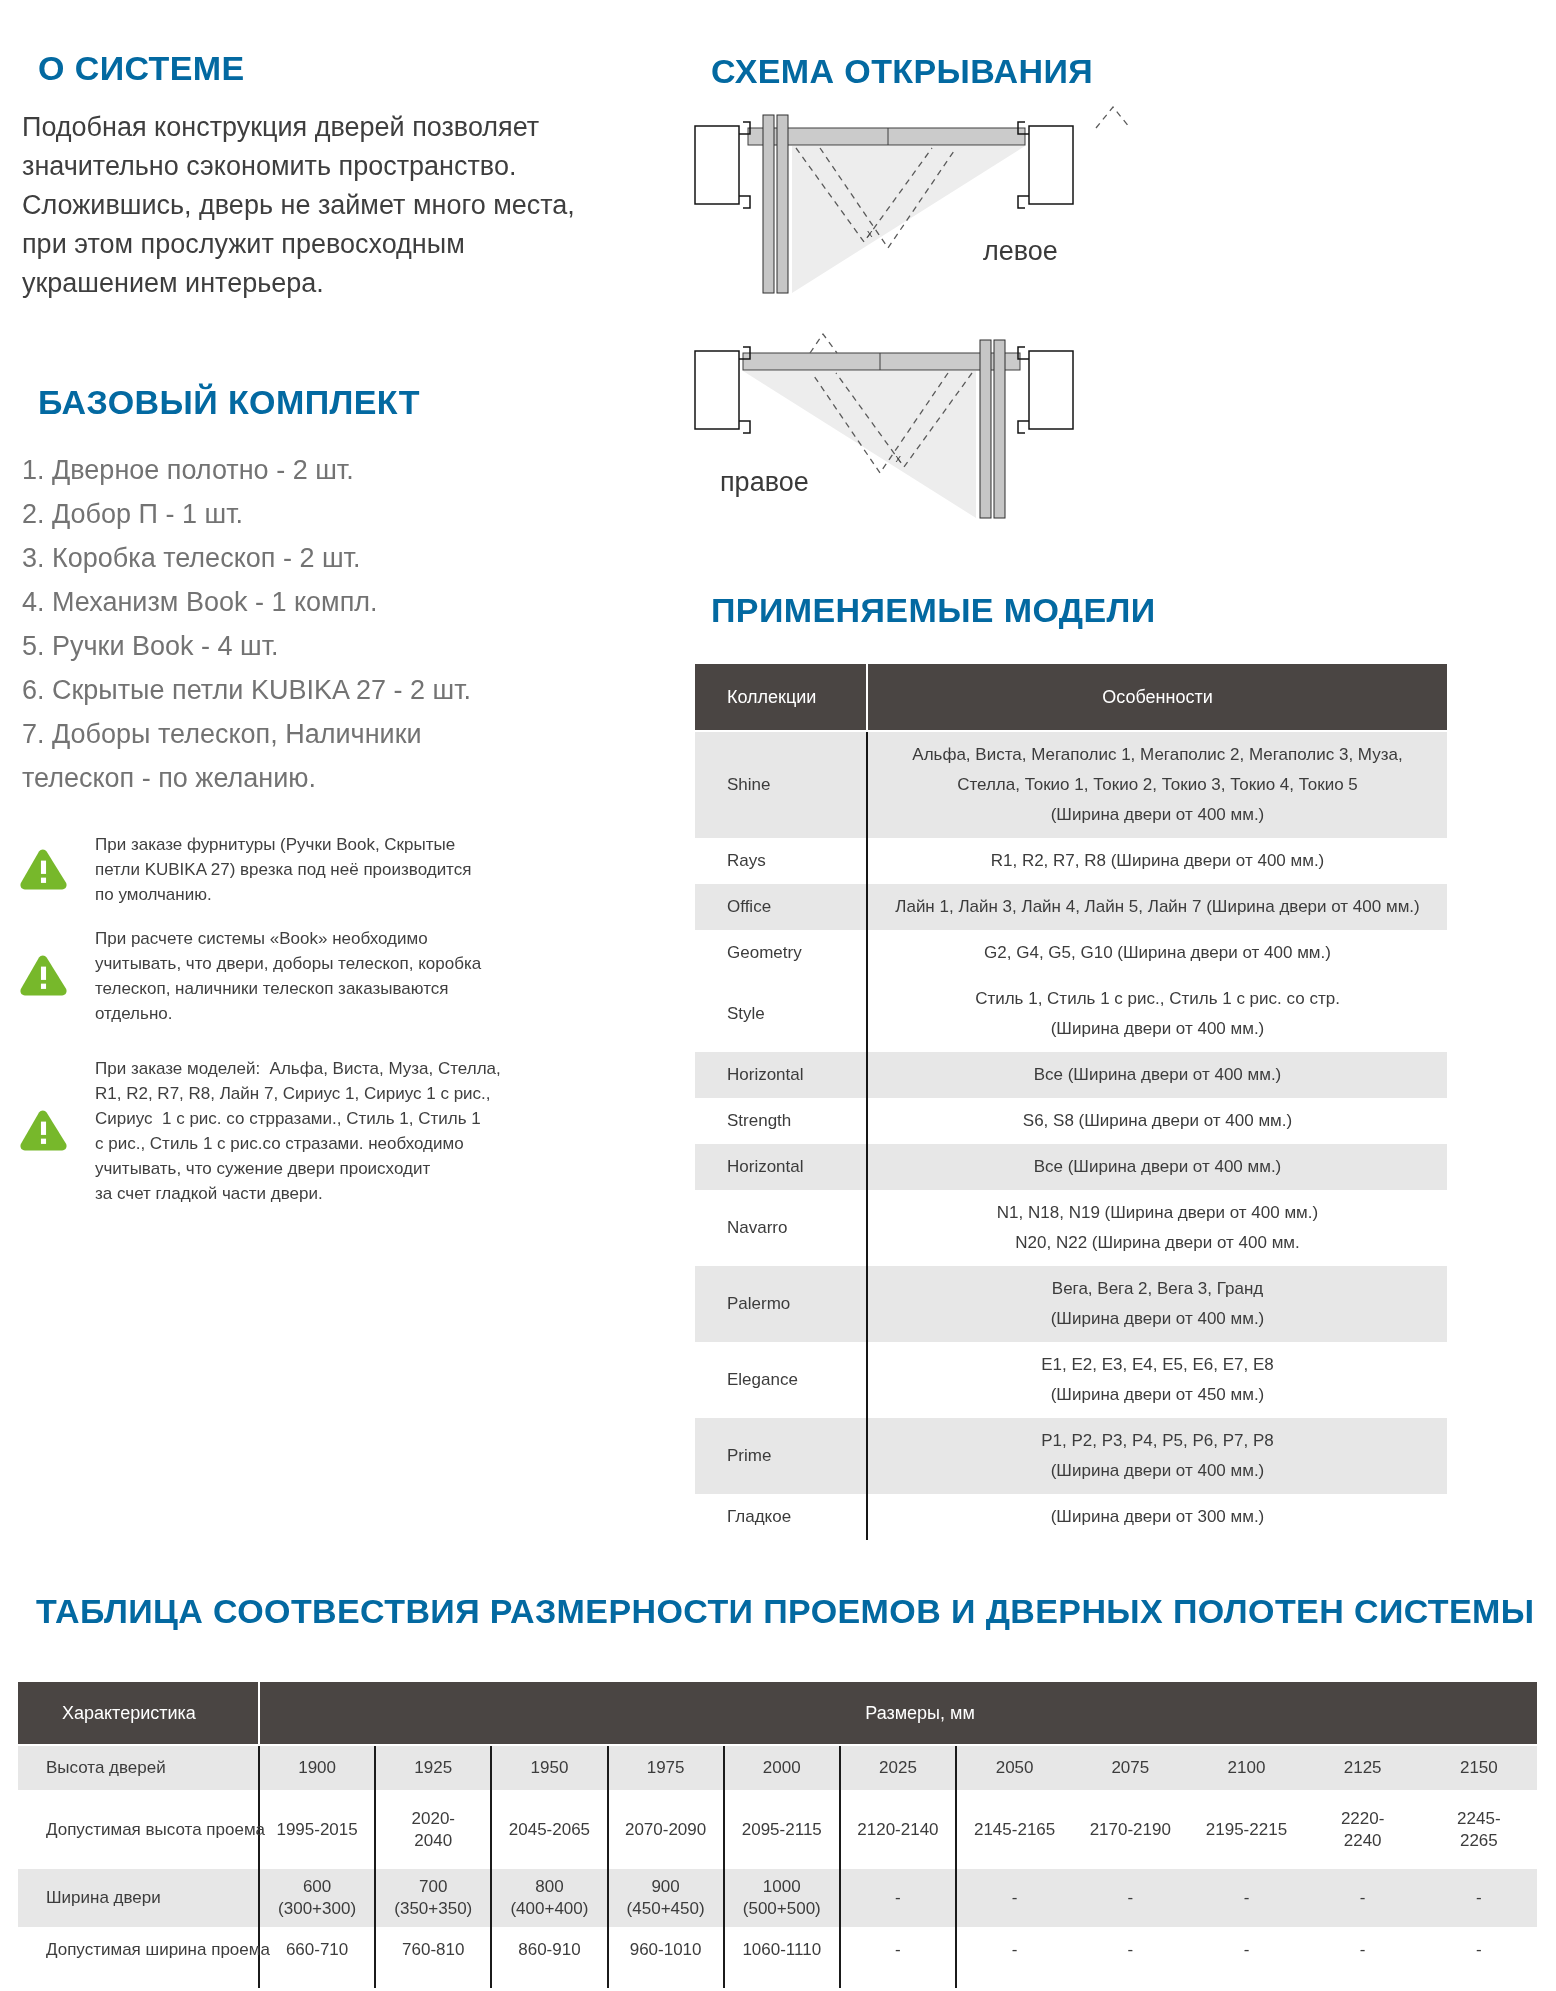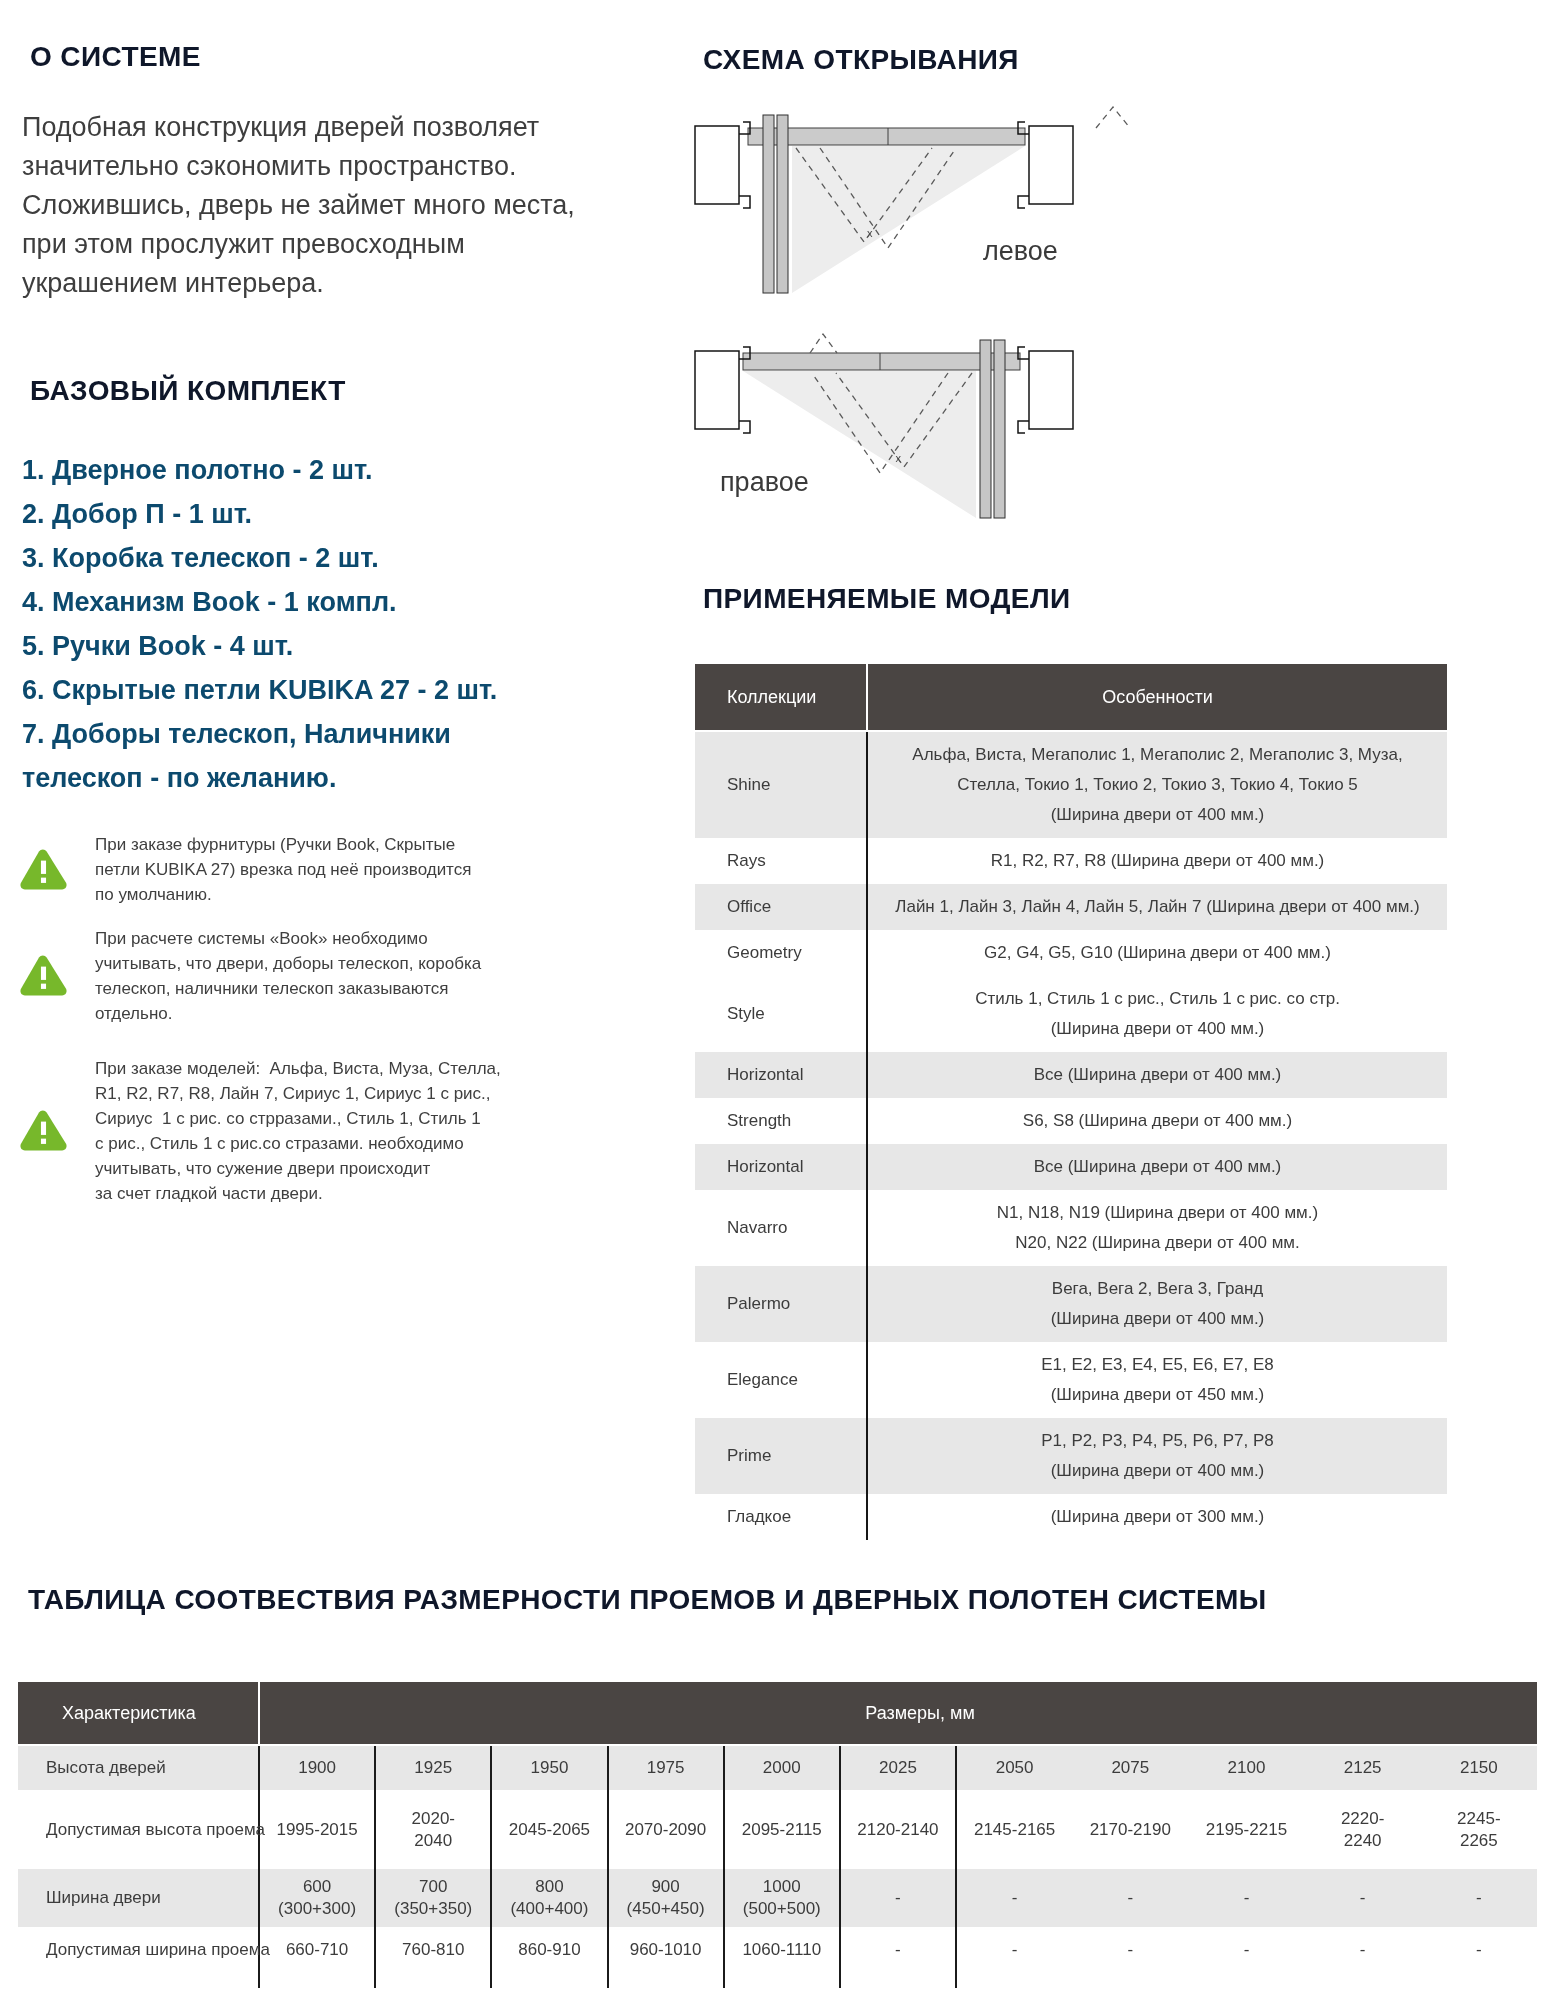--- a/index.html
+++ b/index.html
@@ -1,22 +1,22 @@
 <!DOCTYPE html>
 <html><head>
 <meta charset="utf-8">
 <style>
   html,body { margin:0; padding:0; background:#fff; }
   body { font-family:"Liberation Sans", sans-serif; color:#3d3d3d; }
   .page { position:relative; width:1556px; height:1991px; background:#fff; overflow:hidden; }
-  .h { position:absolute; margin:8px; font-weight:700; font-size:28px; line-height:1.2;
-       letter-spacing:.4px; color:#0f172a; white-space:nowrap; }
+  .h { position:absolute; margin:16px; font-weight:700; font-size:34px; line-height:1.2;
+       letter-spacing:.4px; color:#0369a1; white-space:nowrap; }
   .pre { white-space:pre; }
   .body-text { position:absolute; margin:0; font-size:27px; font-weight:400; line-height:39px; color:#3e3e3e; }
-  .kit { position:absolute; left:22px; top:448px; font-size:27px; font-weight:700; line-height:44px; color:#0c4a6e; }
+  .kit { position:absolute; left:22px; top:448px; font-size:27px; font-weight:400; line-height:44px; color:#737373; }
   .kit div { white-space:pre; }
   .note { position:absolute; left:20px; display:flex; align-items:center; }
   .warn { width:47px; height:44px; flex:0 0 auto; margin-right:28px; }
   .warn svg { width:47px; height:44px; display:block; }
   .note-text { margin:0; font-size:17px; font-weight:400; line-height:25px; color:#3f3f3f; white-space:pre; }
   .diagram { position:absolute; width:470px; height:220px; }
   .diagram svg { position:absolute; left:0; top:0; overflow:visible; }
   .dsh { fill:none; stroke:#5a5a5a; stroke-width:1.3; stroke-dasharray:6 5; }
   .xm { font-size:11px; fill:#4a4a4a; }
   .diagram-label { position:absolute; font-size:27px; font-weight:300; color:#3a3a3a; }

